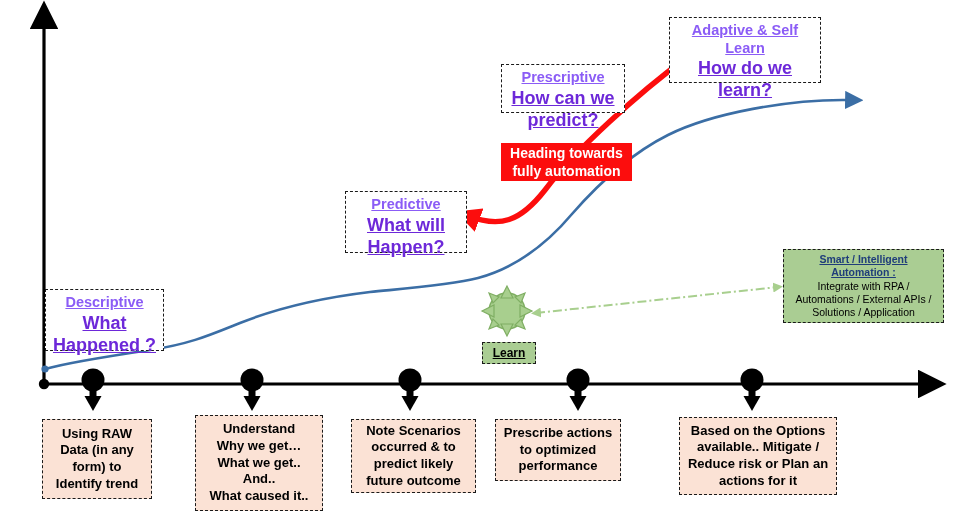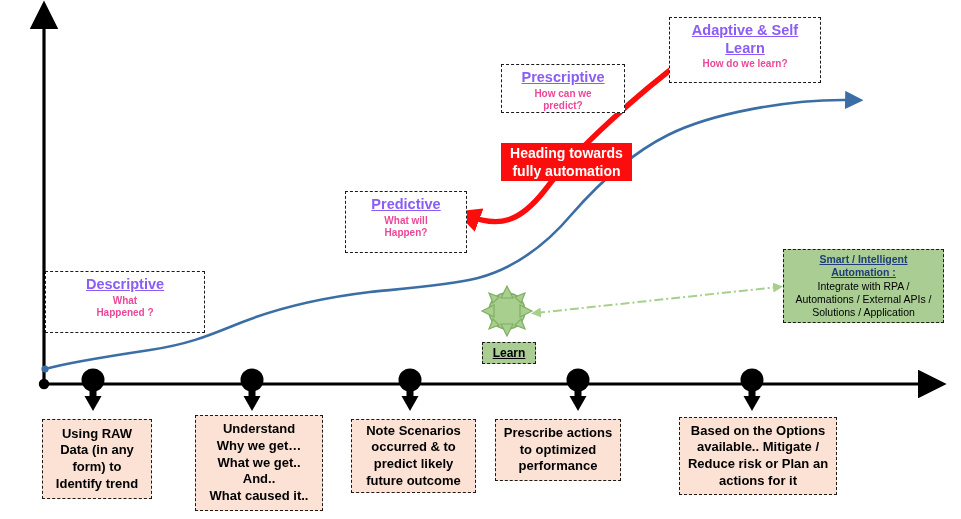--- a/index.html
+++ b/index.html
@@ -40,24 +40,25 @@
     display: block;
     color: #8b5cf6;
     font-weight: bold;
     font-size: 14.5px;
     text-decoration: underline;
     margin-bottom: 1px;
     white-space: pre-line;
   }
   .stage-sub {
     display: block;
-    color: #ec4899;
-    font-weight: bold;
-    font-size: 10px;
-    white-space: pre-line;
+    color: #6d28d9;
+    font-weight: bold;
+    font-size: 18px;
+    white-space: pre-line;
+    text-decoration: underline;
   }
 
   
   .desc-box {
     position: absolute;
     box-sizing: border-box;
     border: 1.6px dashed #1a1a1a;
     background: #fbe2d5;
     color: #000000;
     font-weight: bold;
@@ -215,21 +216,21 @@
         <path d="M489,293 L499,297 L493,303 Z"></path>
         <path d="M525,293 L515,297 L521,303 Z"></path>
         <path d="M489,329 L499,325 L493,319 Z"></path>
         <path d="M525,329 L515,325 L521,319 Z"></path>
       </g>
     </g>
 
     <line x1="536" y1="313" x2="778" y2="287" stroke="#a8cf8e" stroke-width="2" stroke-dasharray="9,3,2,3" marker-end="url(#green-arrow-end)" marker-start="url(#green-arrow-start)"></line>
   </svg>
 
-  <div class="stage-box" id="stage-descriptive" style="left:45px; top:271px; width:160px; height:62px;">
+  <div class="stage-box" id="stage-descriptive" style="left:45px; top:289px; width:119px; height:62px;">
     <span class="stage-title">Descriptive</span>
     <span class="stage-sub">What
 Happened ?</span>
   </div>
 
 
   <div class="stage-box" id="stage-predictive" style="left:345px; top:191px; width:122px; height:62px;">
     <span class="stage-title">Predictive</span>
     <span class="stage-sub">What will
 Happen?</span>

